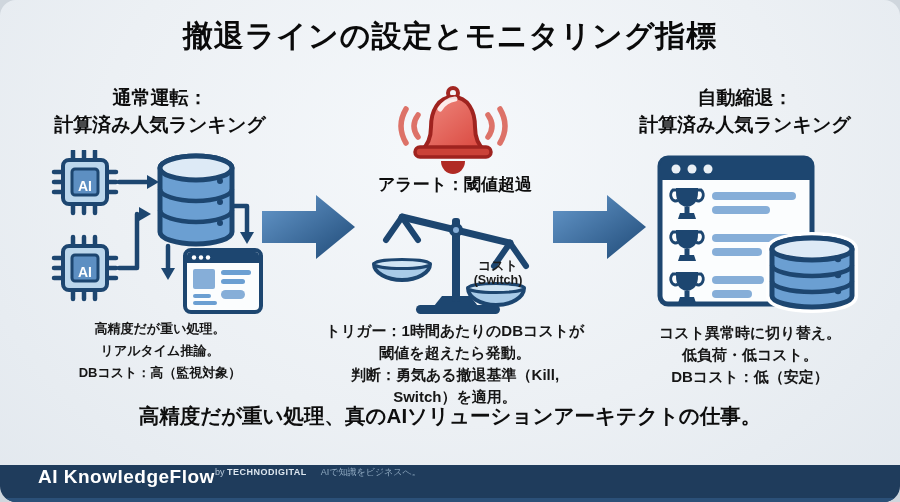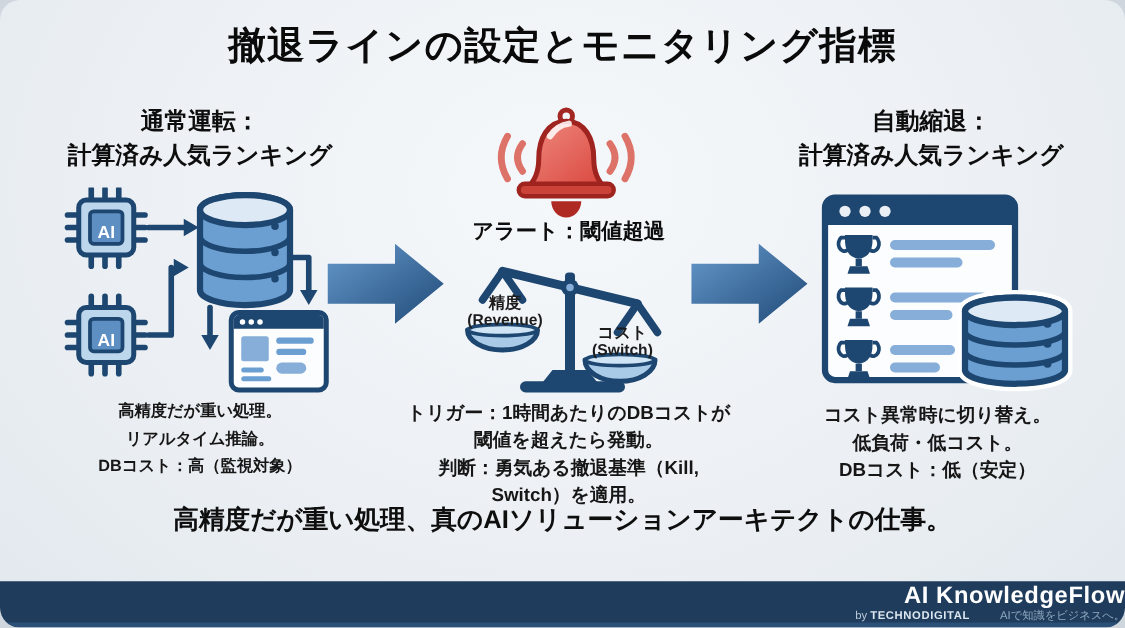--- a/index.html
+++ b/index.html
@@ -41,25 +41,26 @@
   .scale-label .en{font-size:12.5px;}
   .scale-label-left{left:-2px;top:34px;width:68px;}
   .scale-label-right{left:86px;top:58px;width:80px;}
   .conclusion{
     left:15px;top:402px;width:870px;text-align:center;
     font-size:20.5px;font-weight:800;color:#0e0e0e;line-height:28.5px;
   }
   .footer{
     left:0;right:0;bottom:0;height:37px;background:#1f3c5c;
     border-bottom:4px solid #2b5078;box-sizing:border-box;
-    display:flex;flex-direction:column;align-items:flex-end;justify-content:flex-start;
+    display:flex;flex-direction:row;align-items:flex-start;justify-content:flex-start;
     padding-top:2px;
+    padding-left:38px;
   }
   .footer-brand{font-size:19px;font-weight:800;color:#ffffff;line-height:20px;letter-spacing:.5px;}
-  .footer-sub{display:flex;gap:24px;align-items:baseline;font-size:9px;line-height:11px;}
+  .footer-sub{display:flex;gap:14px;align-items:baseline;font-size:9px;line-height:11px;}
   .footer-by{color:#b9c9d9;}
   .footer-company{color:#dce6ef;font-weight:800;letter-spacing:.5px;}
   .footer-tagline{color:#8fa9c0;}
 </style>
 </head>
 <body>
 
 <div id="canvas">
 
   <div class="abs title">撤退ラインの設定とモニタリング指標</div>
@@ -199,24 +200,20 @@
         <line x1="138" y1="43" x2="122" y2="66" stroke-width="6"></line>
         <line x1="138" y1="43" x2="154" y2="66" stroke-width="6"></line>
       </g>
       <circle cx="84" cy="30" r="7" fill="#1d4670"></circle>
       <circle cx="84" cy="30" r="3" fill="#86aed8"></circle>
       <path d="M2,64 A28,16 0 0 0 58,64 Z" fill="#a9cbe8" stroke="#1d4670" stroke-width="4" stroke-linejoin="round"></path>
       <ellipse cx="30" cy="64" rx="28" ry="4.5" fill="#cfe4f4" stroke="#1d4670" stroke-width="3"></ellipse>
       <path d="M96,88 A28,17 0 0 0 152,88 Z" fill="#a9cbe8" stroke="#1d4670" stroke-width="4" stroke-linejoin="round"></path>
       <ellipse cx="124" cy="88" rx="28" ry="4.5" fill="#cfe4f4" stroke="#1d4670" stroke-width="3"></ellipse>
     </svg>
-    <div class="scale-label scale-label-left">
-      <div class="jp">精度</div>
-      <div class="en">(Revenue)</div>
-    </div>
     <div class="scale-label scale-label-right">
       <div class="jp">コスト</div>
       <div class="en">(Switch)</div>
     </div>
   </div>
 
   <div class="abs notes notes-middle">
     <div>トリガー：1時間あたりのDBコストが</div>
     <div>閾値を超えたら発動。</div>
     <div>判断：勇気ある撤退基準（Kill,</div>

